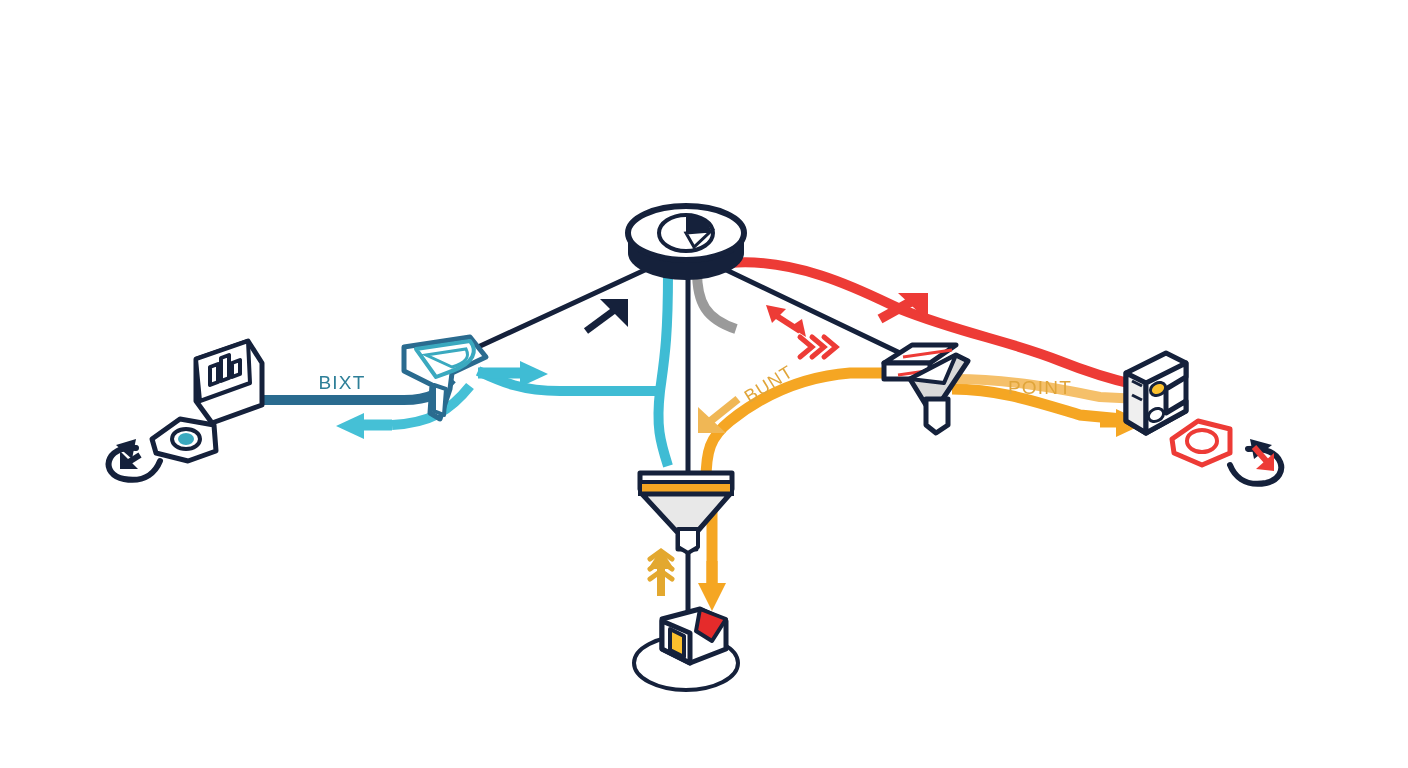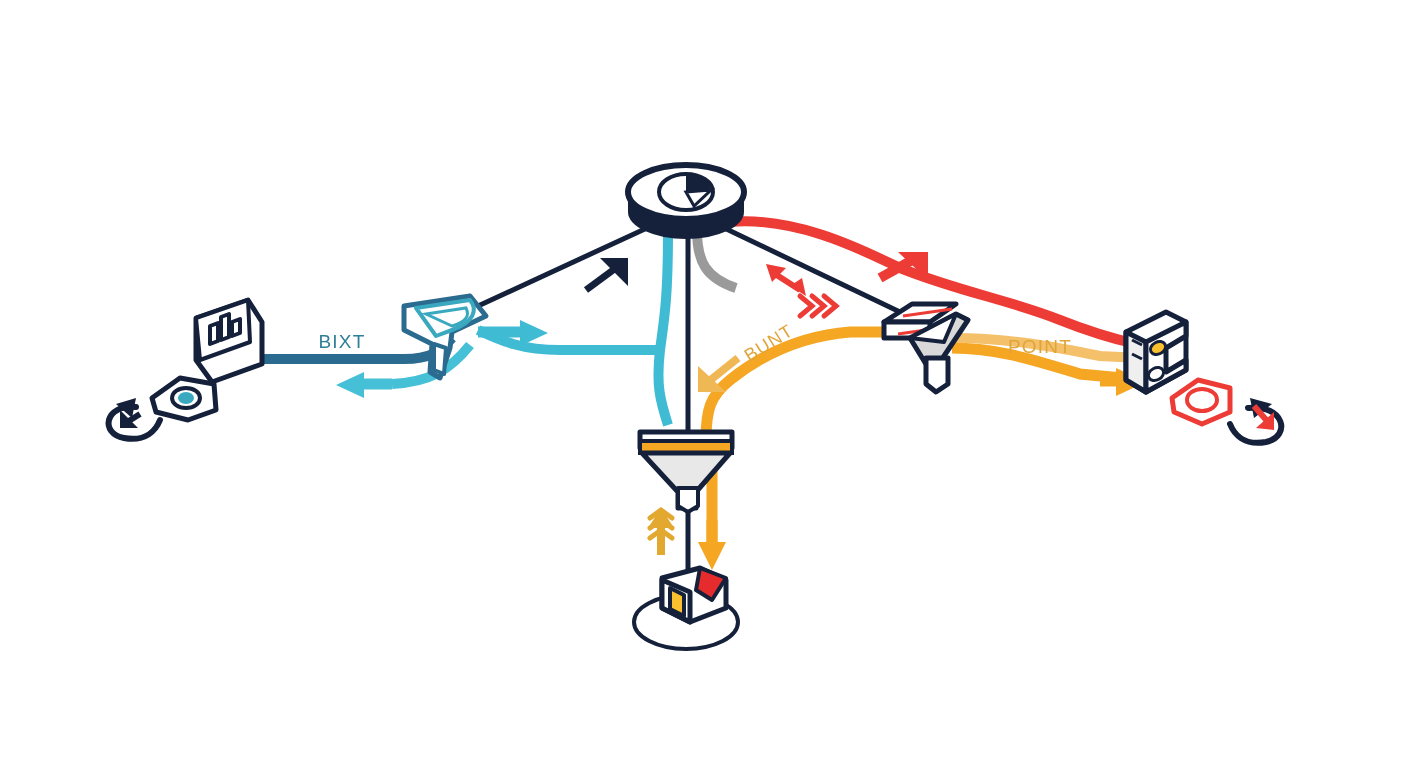--- a/index.html
+++ b/index.html
@@ -12,20 +12,21 @@
     width: 1408px;
     height: 768px;
     font-family: "Liberation Sans", sans-serif;
     overflow: hidden;
   }
   #canvas-wrap {
     position: relative;
     width: 1408px;
     height: 548px;
     background: #a3a3a3;
+    margin-top: 41px;
   }
   #diagram-svg {
     display: block;
     width: 1408px;
     height: 768px;
   }
   .flow-label {
     font-family: "Liberation Sans", sans-serif;
     font-weight: 400;
     letter-spacing: 1.2px;

